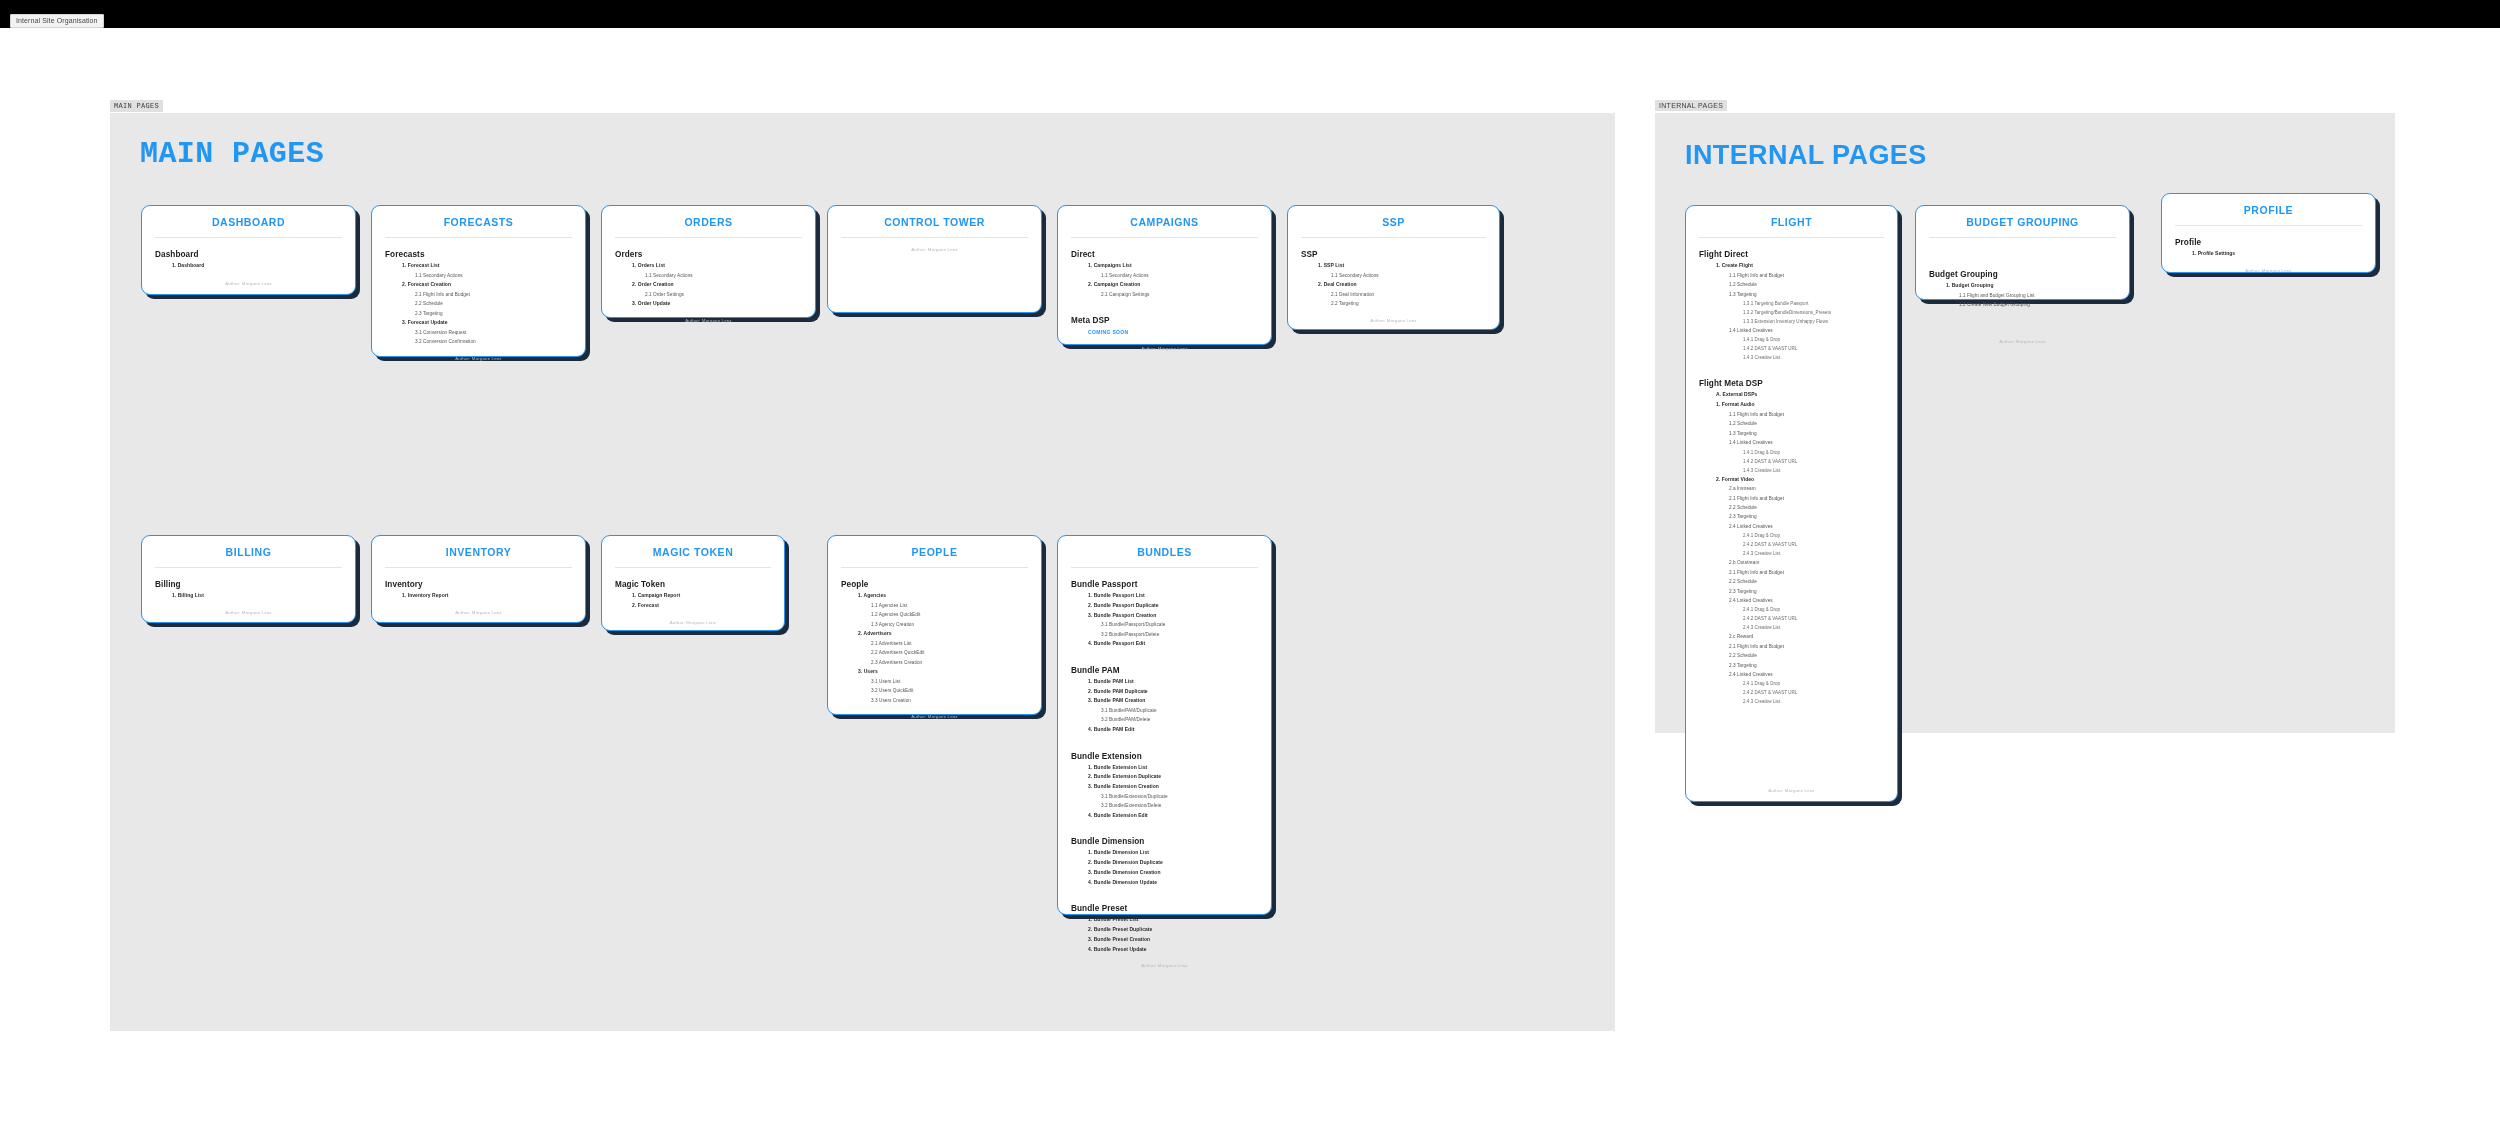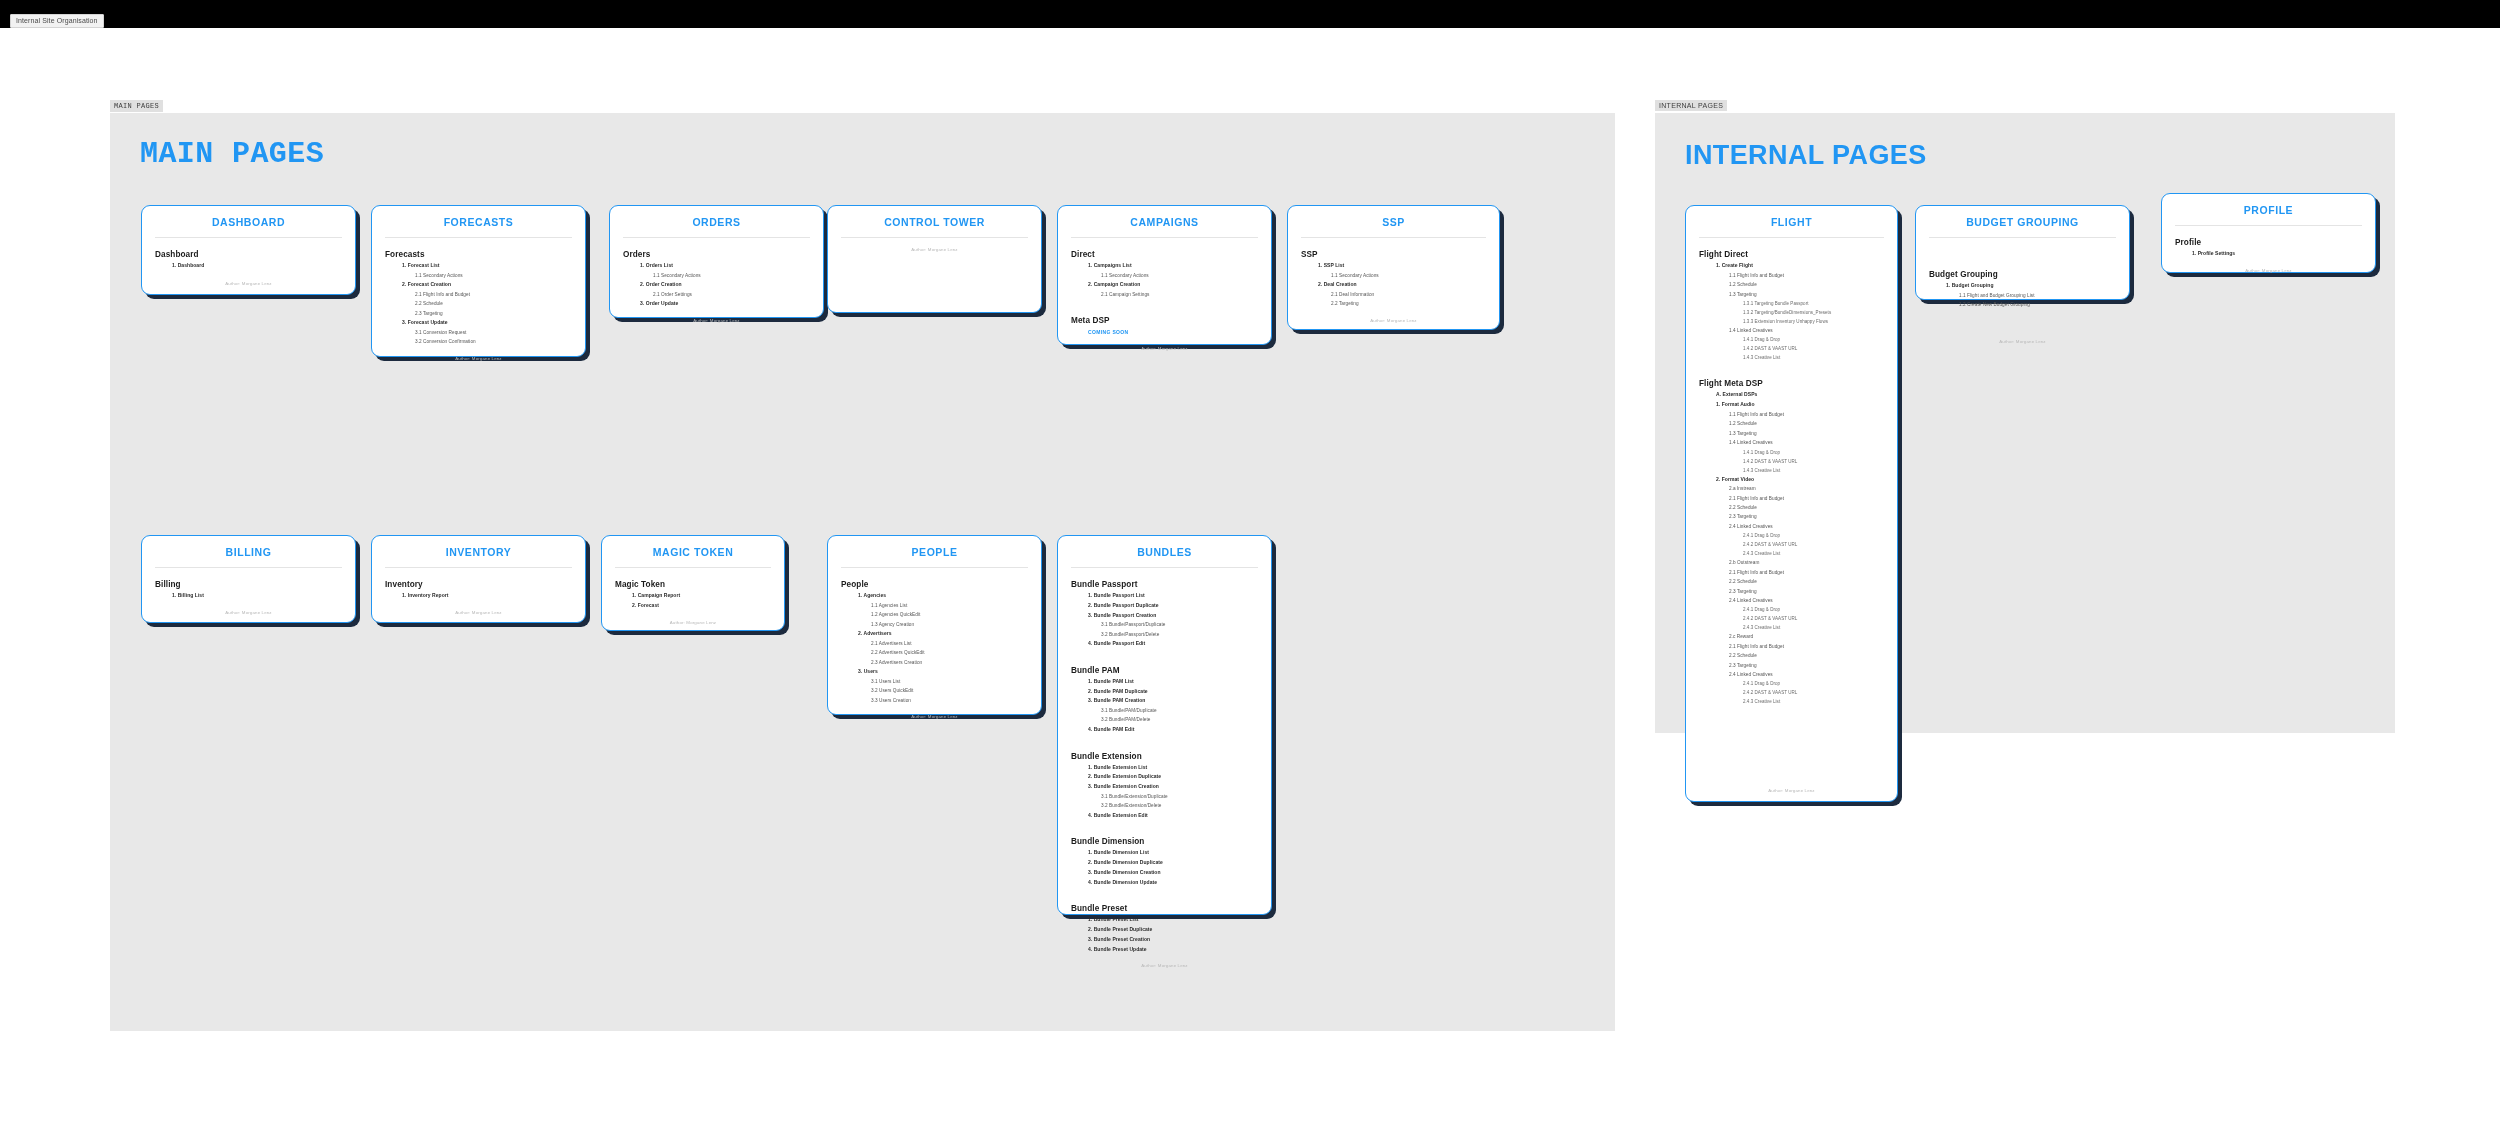--- a/index.html
+++ b/index.html
@@ -137,21 +137,21 @@
           <div class="lvl1">2. Forecast Creation</div>
           <div class="lvl2">2.1 Flight Info and Budget</div>
           <div class="lvl2">2.2 Schedule</div>
           <div class="lvl2">2.3 Targeting</div>
           <div class="lvl1">3. Forecast Update</div>
           <div class="lvl2">3.1 Conversion Request</div>
           <div class="lvl2">3.2 Conversion Confirmation</div>
         </div>
         <div class="card-footer">Author: Morgane Lenz</div>
       </div>
-      <div class="card" style="left: 601px; top: 205px; width: 215px; height: 113px; margin-left: 8px;">
+      <div class="card" style="left: 601px; top: 205px; width: 215px; height: 113px;">
         <div class="card-title">ORDERS</div>
         <div class="card-body">
           <div class="section-head">Orders</div>
           <div class="lvl1">1. Orders List</div>
           <div class="lvl2">1.1 Secondary Actions</div>
           <div class="lvl1">2. Order Creation</div>
           <div class="lvl2">2.1 Order Settings</div>
           <div class="lvl1">3. Order Update</div>
         </div>
         <div class="card-footer">Author: Morgane Lenz</div>

